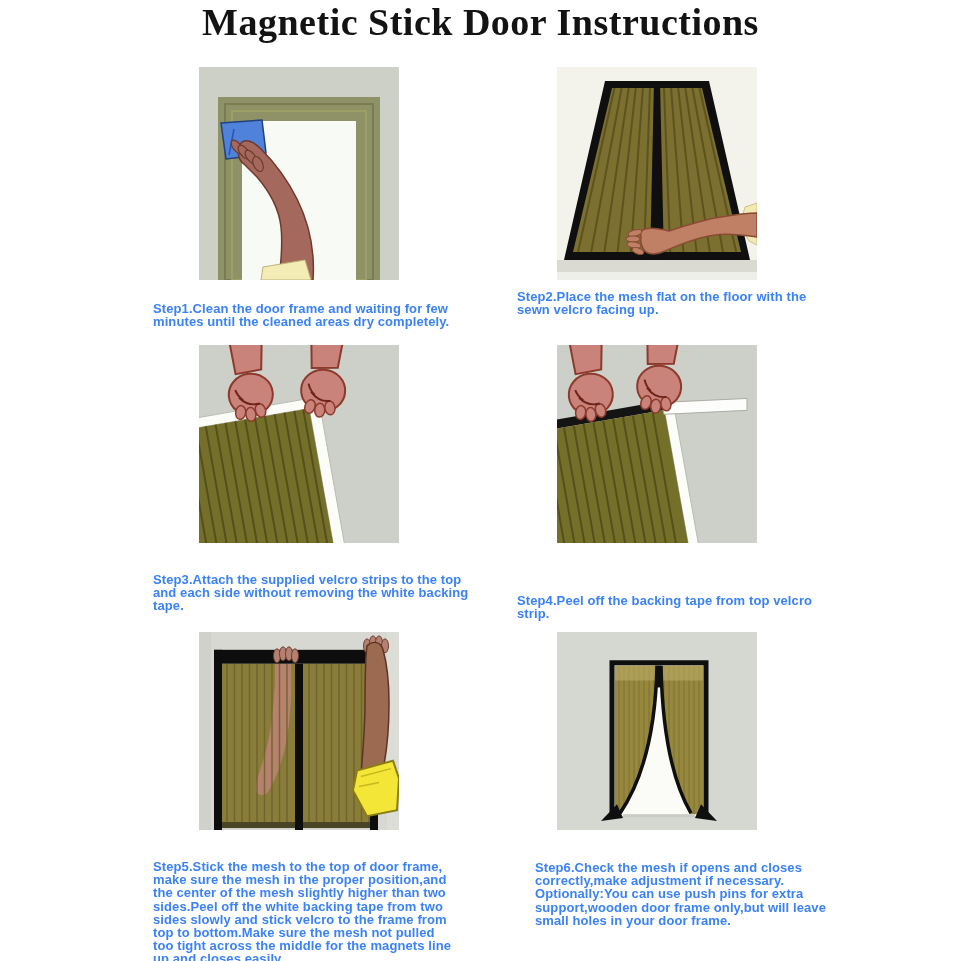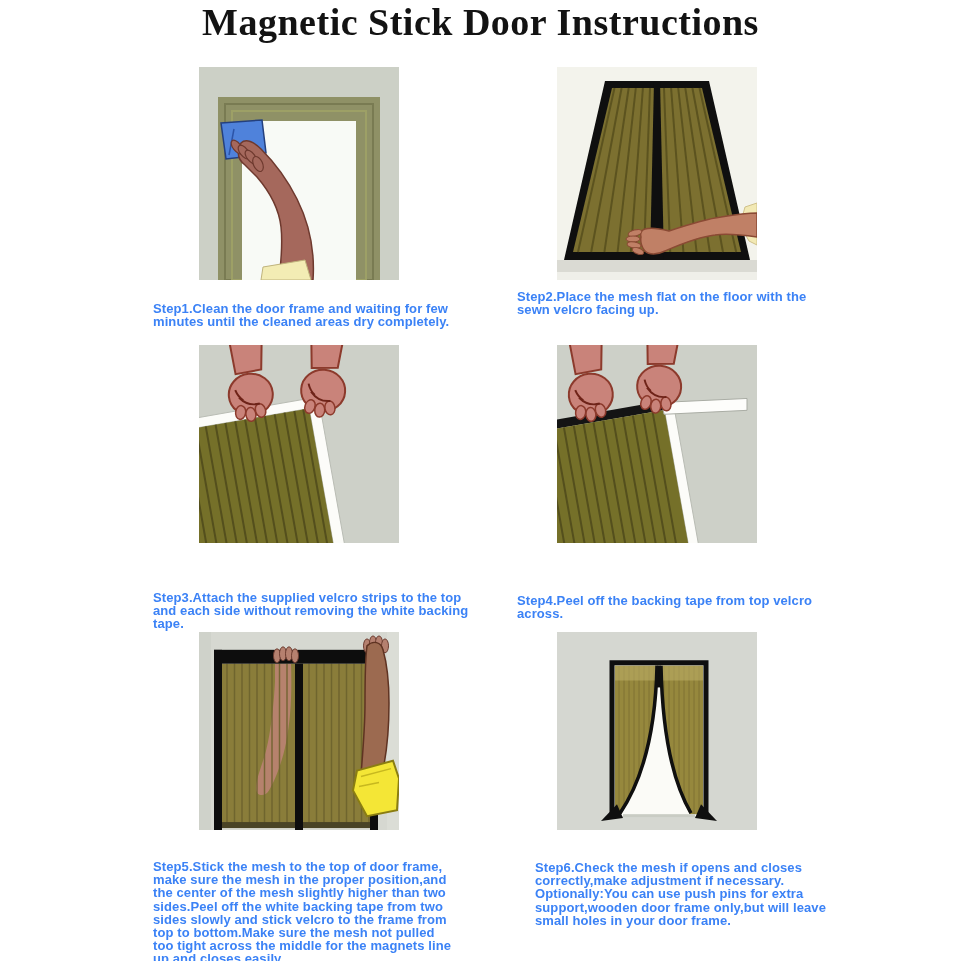--- a/index.html
+++ b/index.html
@@ -19,21 +19,21 @@
   .p4{left:557px;top:345px;height:198px;}
   .p5{left:199px;top:632px;height:198px;}
   .p6{left:557px;top:632px;height:198px;}
   .panel svg{display:block;}
   .caption{
     position:absolute;font-size:13px;font-weight:bold;line-height:13.2px;
     color:#3b82f6;letter-spacing:0.1px;
   }
   .c1{left:153px;top:289px;width:322px;}
   .c2{left:517px;top:277px;width:312px;}
-  .c3{left:153px;top:578px;width:330px;}
+  .c3{left:153px;top:560px;width:330px;}
   .c4{left:517px;top:581px;width:320px;}
   .c5{left:153px;top:847px;width:304px;}
   .c6{left:535px;top:848px;width:314px;}
 </style>
 </head>
 <body>
 
 <div class="title">Magnetic Stick Door Instructions</div>
 
 <figure class="panel p1" style="margin:0">
@@ -264,15 +264,15 @@
     <path d="M55,186 V31 H149 V186" fill="none" stroke="#0f0f0f" stroke-width="5"></path>
     <polygon points="44,191 60,174 66,188" fill="#0f0f0f"></polygon>
     <polygon points="160,191 144,174 138,188" fill="#0f0f0f"></polygon>
     <rect x="66" y="184" width="72" height="3" fill="#c9ccc4"></rect>
   </svg>
 </figure>
 
 <p class="caption c1">Step1.Clean the door frame and waiting for few minutes until the cleaned areas dry completely.</p>
 <p class="caption c2">Step2.Place the mesh flat on the floor with the sewn velcro facing up.</p>
 <p class="caption c3">Step3.Attach the supplied velcro strips to the top and each side without removing the white backing tape.</p>
-<p class="caption c4">Step4.Peel off the backing tape from top velcro across.</p>
+<p class="caption c4">Step4.Peel off the backing tape from top velcro strip.</p>
 <p class="caption c5">Step5.Stick the mesh to the top of door frame, make sure the mesh in the proper position,and the center of the mesh slightly higher than two sides.Peel off the white backing tape from two sides slowly and stick velcro to the frame from top to bottom.Make sure the mesh not pulled too tight across the middle for the magnets line up and closes easily.</p>
 <p class="caption c6">Step6.Check the mesh if opens and closes correctly,make adjustment if necessary. Optionally:You can use push pins for extra support,wooden door frame only,but will leave small holes in your door frame.</p>
 
 </body></html>

